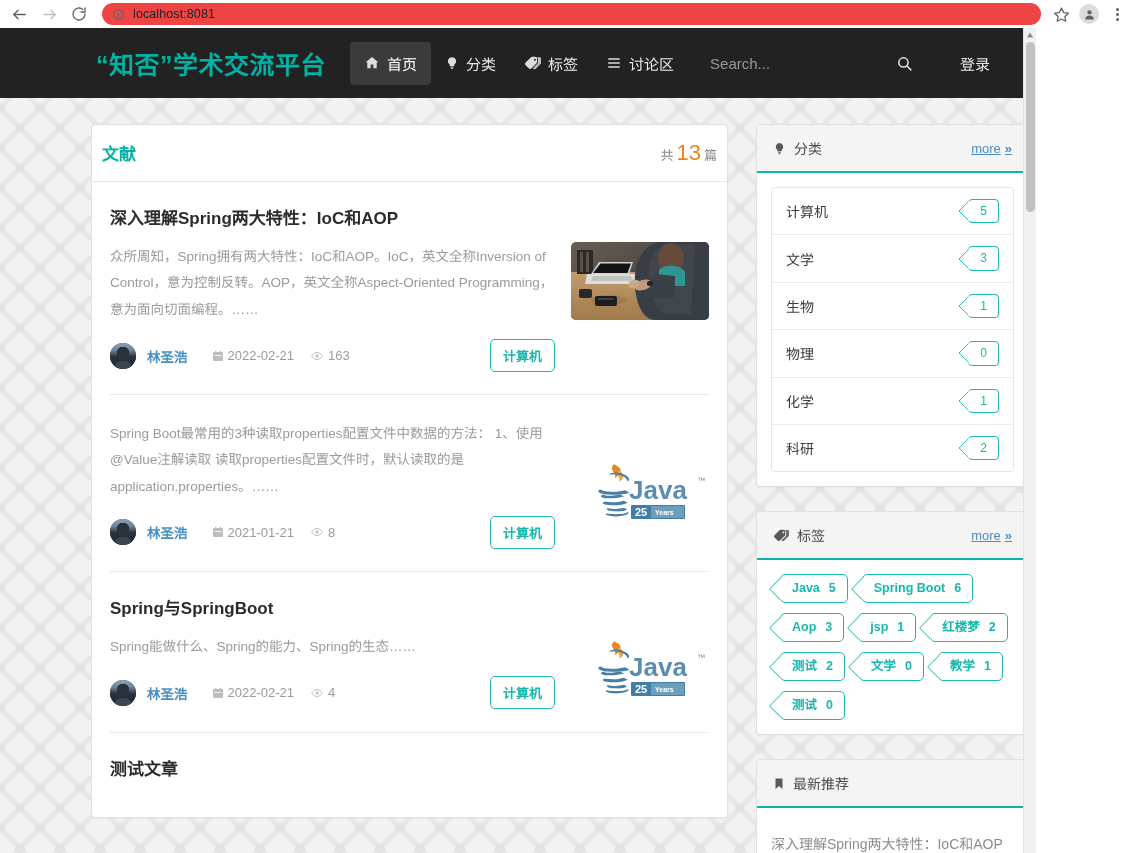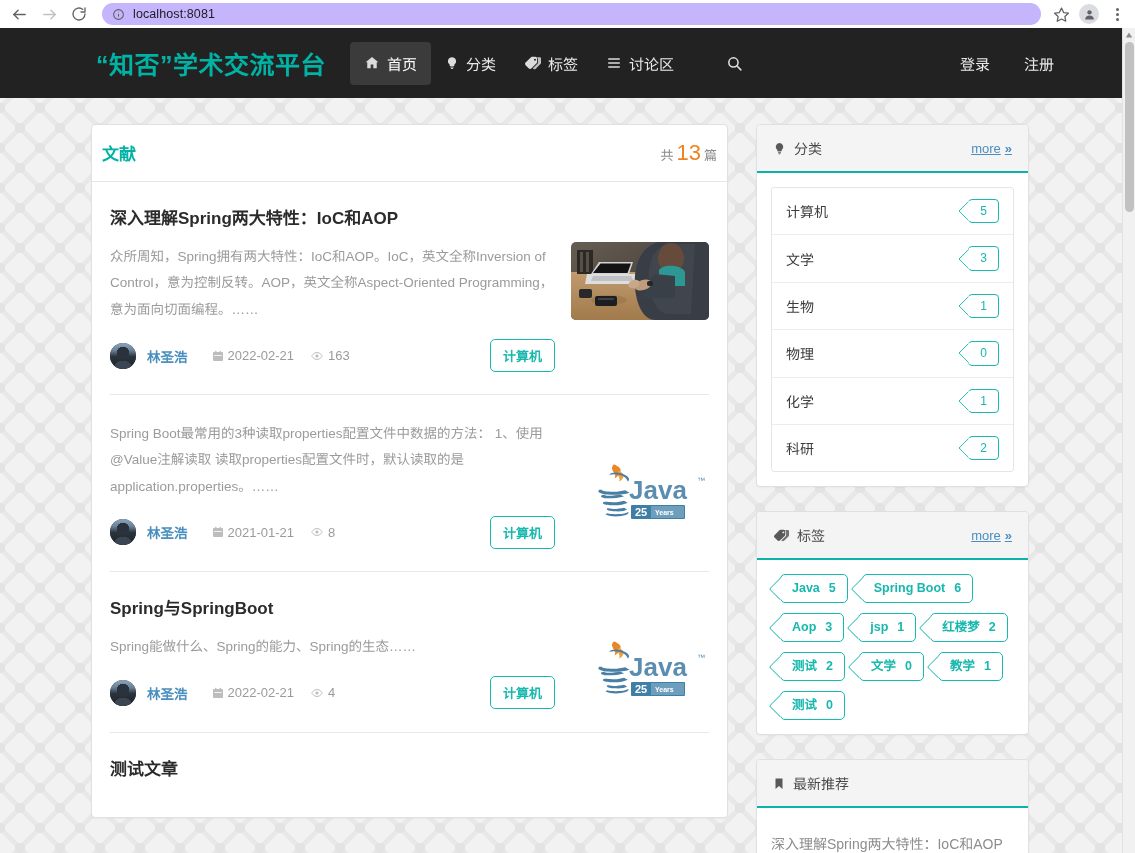--- a/index.html
+++ b/index.html
@@ -26,21 +26,21 @@
     display: flex; align-items: center; justify-content: center;
     color: #5f6368;
     flex: 0 0 auto;
   }
   .nav-btn svg { display: block; }
   .nav-btn.disabled { color: #bdc1c6; }
   .omnibox {
     flex: 1 1 auto;
     height: 22px;
     margin: 0 6px 0 8px;
-    background: #c4b5fd;
+    background: #ef4444;
     border-radius: 12px;
     display: flex;
     align-items: center;
     padding: 0 10px;
     min-width: 0;
   }
   .omni-icon { color: #5f6368; display: flex; align-items: center; margin-right: 8px; }
   .omni-url {
     font-size: 12.5px;
     color: #202124;
@@ -60,21 +60,21 @@
     background: #dadce0;
     display: flex; align-items: center; justify-content: center;
     color: #5f6368;
   }
   .dots { display: flex; flex-direction: column; gap: 2px; }
   .dots i { width: 3px; height: 3px; border-radius: 50%; background: #5f6368; display: block; }
 
   
   .viewport {
     position: relative;
-    width: 1135px;
+    width: 1036px;
     height: 825px;
     overflow: hidden;
     background: #ffffff;
   }
   .page {
     position: absolute;
     top: 0; left: 0;
     width: 1122px;
     height: 825px;
     overflow: hidden;
@@ -484,20 +484,21 @@
                 <rect x="2" y="4" width="20" height="2.6" rx="0.6"></rect>
                 <rect x="2" y="10.7" width="20" height="2.6" rx="0.6"></rect>
                 <rect x="2" y="17.4" width="20" height="2.6" rx="0.6"></rect>
               </svg>
           </span>
           <span>讨论区</span>
         </div>
       </div>
 
       <div class="search-wrap">
+        <input class="search-input" type="text" placeholder="Search..." style="">
         <div class="search-btn">
           <svg width="17" height="17" viewBox="0 0 24 24" fill="none" stroke="currentColor" stroke-width="2.2" stroke-linecap="round">
               <circle cx="10.5" cy="10.5" r="6.5"></circle>
               <line x1="15.5" y1="15.5" x2="21" y2="21"></line>
             </svg>
         </div>
       </div>
 
       <div class="auth-links">
         <div class="auth-link">登录</div>

